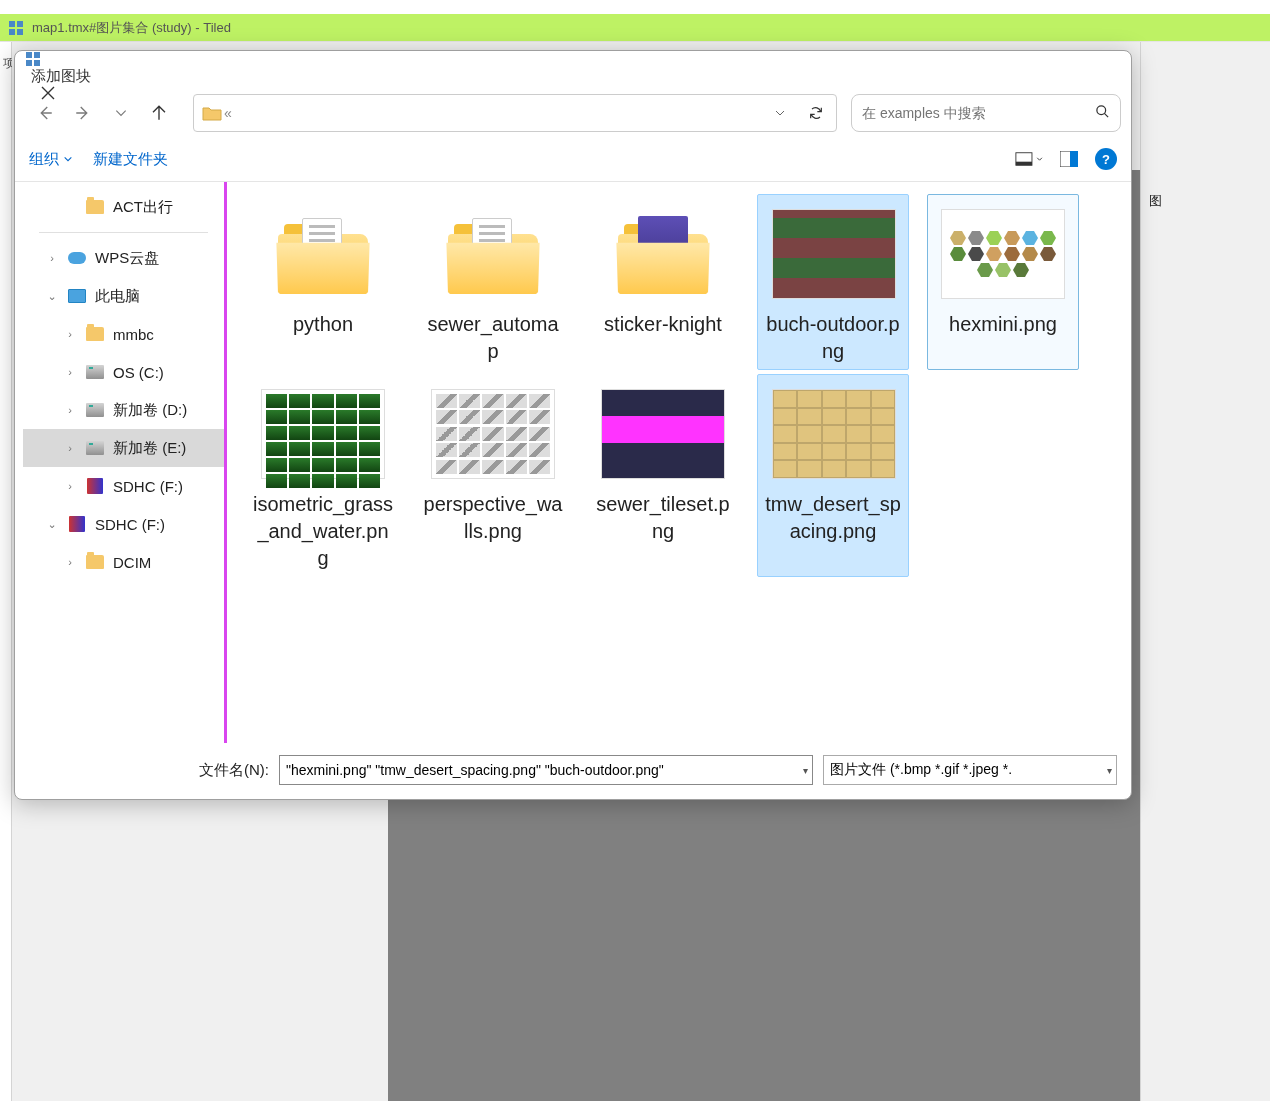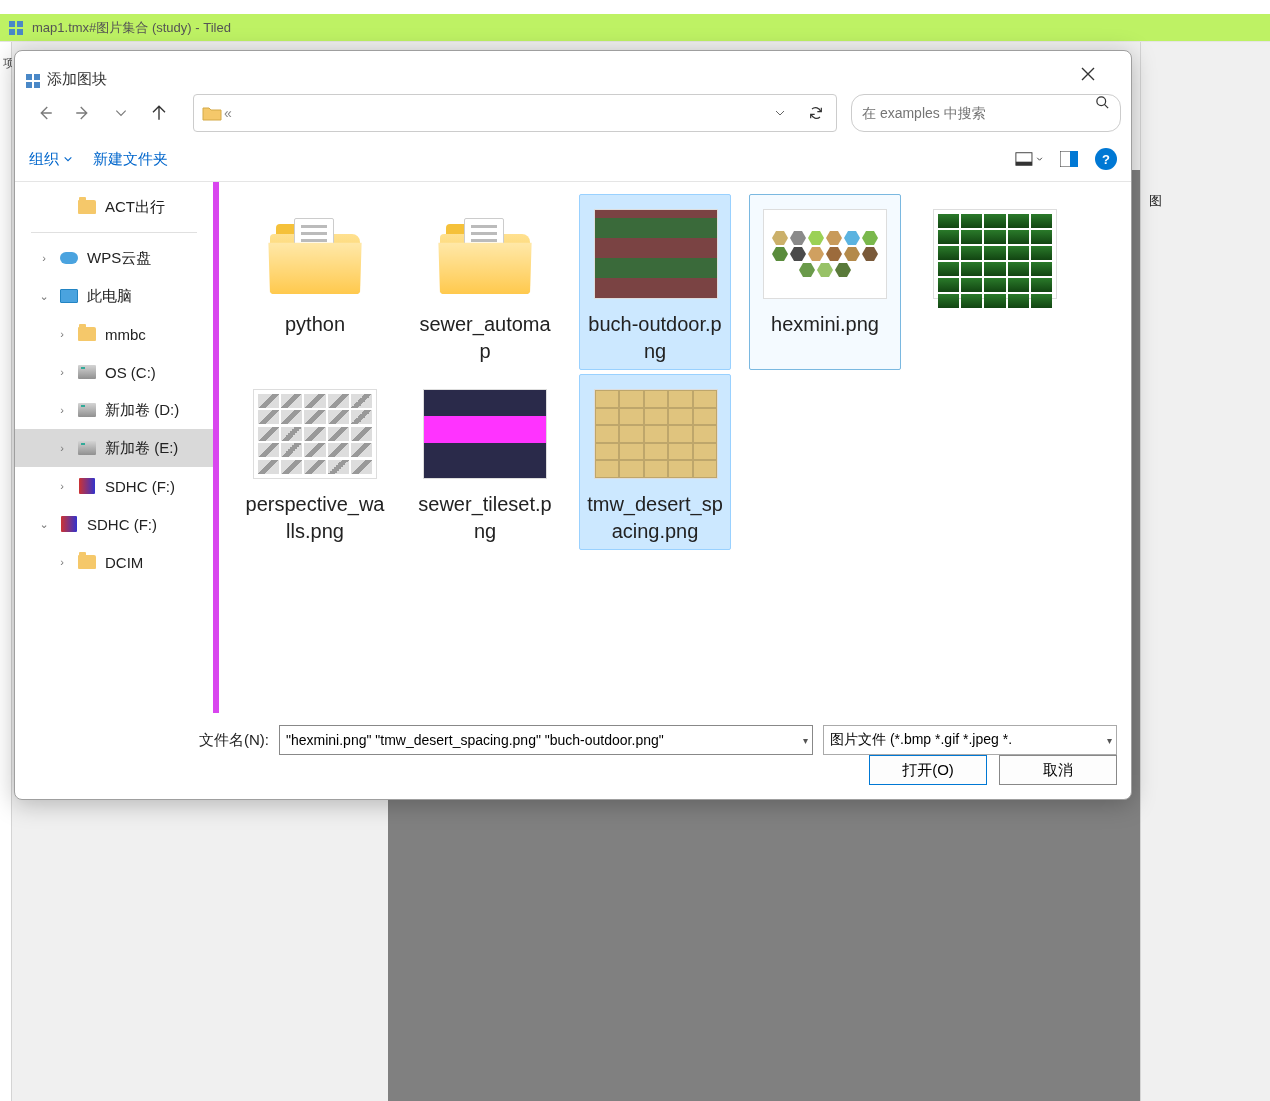--- a/index.html
+++ b/index.html
@@ -12,46 +12,46 @@
 .app-title { color: #555; font-size: 13px; }
 .app-body-left { position: absolute; top: 28px; left: 0; width: 12px; bottom: 0; background: #fff; border-right: 1px solid #d4d4d4; }
 .app-vert-text { writing-mode: vertical-rl; font-size: 12px; padding-top: 6px; color: #555; }
 .app-canvas { position: absolute; top: 156px; left: 388px; right: 130px; bottom: 0; background: #808080; }
 .app-right-panel { position: absolute; top: 28px; right: 0; width: 130px; bottom: 0; background: #f0f0f0; border-left: 1px solid #d4d4d4; }
 .app-right-label { position: absolute; top: 150px; left: 8px; font-size: 13px; color: #222; }
 .app-toolbar-area { position: absolute; top: 28px; left: 12px; right: 130px; height: 128px; background: #f0f0f0; }
 
 
 .dialog { position: absolute; top: 50px; left: 14px; width: 1118px; height: 750px; background: #fff; border: 1px solid #9f9f9f; box-shadow: 0 4px 24px rgba(0,0,0,0.25); border-radius: 8px; display: flex; flex-direction: column; }
-.dialog-titlebar { height: 38px; display: flex; align-items: flex-end; padding: 0 20px 0 10px; }
+.dialog-titlebar { height: 38px; display: flex; align-items: flex-start; padding: 0 4px 0 10px; flex-direction: column; }
 .dialog-title { font-size: 15px; color: #333; margin-left: 6px; flex: 1; }
 .dialog-close { width: 46px; height: 30px; display: flex; align-items: center; justify-content: center; cursor: pointer; border-radius: 4px; }
 
 .nav-row { height: 48px; display: flex; align-items: center; padding: 0 10px; gap: 6px; }
 .nav-arrows { display: flex; align-items: center; gap: 6px; padding: 0 4px; }
 .nav-btn { width: 32px; height: 32px; display: flex; align-items: center; justify-content: center; color: #7a7a7a; border-radius: 4px; }
 .nav-btn.enabled { color: #333; }
 .breadcrumb-box { flex: 1; height: 38px; border: 1px solid #ccc; border-radius: 4px; background: #fff; display: flex; align-items: center; padding: 0 4px 0 8px; gap: 2px; margin-left: 8px; }
 .folder-small { width: 20px; height: 16px; display: inline-block; }
 .bc-sep { color: #999; font-size: 11px; padding: 0 6px; }
 .bc-item { padding: 4px 4px; color: #222; font-size: 14px; }
 .bc-chevrons { color: #888; }
 .bc-right { margin-left: auto; display: flex; align-items: center; gap: 4px; }
-.search-box { width: 270px; height: 38px; border: 1px solid #ccc; border-radius: 13px; display: flex; padding: 0 10px; margin-left: 8px; }
+.search-box { width: 270px; height: 38px; border: 1px solid #ccc; border-radius: 8px; display: flex; align-items: center; padding: 0 10px; margin-left: 8px; }
 .search-input { border: none; outline: none; flex: 1; font-size: 14px; color: #888; background: transparent; }
 .search-icon { color: #555; }
 
 .toolbar-row { height: 44px; display: flex; align-items: center; padding: 0 14px; border-bottom: 0; gap: 20px; }
 .link-btn { color: #0066cc; font-size: 15px; display: flex; align-items: center; gap: 4px; }
 .toolbar-right { margin-left: auto; display: flex; align-items: center; gap: 12px; }
 .icon-btn { width: 28px; height: 28px; display: flex; align-items: center; justify-content: center; color: #333; }
 .help-circle { width: 22px; height: 22px; border-radius: 50%; background: #0078d4; color: #fff; display: flex; align-items: center; justify-content: center; font-size: 13px; font-weight: bold; }
 
 .main-area { flex: 1; display: flex; border-top: 1px solid #e5e5e5; overflow: hidden; }
-.sidebar { width: 204px; border-right: 6px solid #d946ef; overflow-y: auto; background: #fff; padding-top: 6px; }
+.sidebar { width: 204px; border-right: 3px solid #d946ef; overflow-y: auto; background: #fff; padding-top: 6px; margin-left: 8px; }
 .tree-item { display: flex; align-items: center; height: 38px; padding-left: 22px; gap: 8px; font-size: 15px; color: #222; cursor: pointer; }
 .tree-item.child { padding-left: 40px; }
 .tree-item.selected { background: #d9d9d9; }
 .tree-caret { width: 14px; font-size: 11px; color: #777; text-align: center; }
 .tree-icon { width: 20px; height: 18px; display: flex; align-items: center; justify-content: center; }
 .tree-sep { height: 1px; background: #e0e0e0; margin: 6px 16px; }
 
 .file-grid-wrap { flex: 1; overflow-y: auto; padding: 8px; position: relative; }
 .file-grid { display: flex; flex-wrap: wrap; gap: 4px 18px; padding: 4px 12px; }
 .file-item { width: 152px; display: flex; flex-direction: column; align-items: center; padding: 4px; border: 1px solid transparent; border-radius: 2px; cursor: pointer; }
@@ -317,20 +317,31 @@
           <div class="file-item">
             <div class="file-thumb">
               <div class="folder-glyph">
                 <div class="folder-tab"></div>
                 <div class="folder-back"></div>
                 <div class="folder-doc"></div>
                 <div class="folder-front"></div>
               </div>
             </div>
             <div class="file-label">sewer_automap</div>
+          </div>
+          <div class="file-item">
+            <div class="file-thumb">
+              <div class="folder-glyph">
+                <div class="folder-tab"></div>
+                <div class="folder-back"></div>
+                <div style="position:absolute;top:2px;left:20px;width:50px;height:34px;background:linear-gradient(180deg,#5d4fb6,#4a3e97);border-radius:2px"></div>
+                <div class="folder-front"></div>
+              </div>
+            </div>
+            <div class="file-label">sticker-knight</div>
           </div>
           <div class="file-item selected">
             <div class="file-thumb">
               <div class="thumb-img thumb-buch"></div>
             </div>
             <div class="file-label">buch-outdoor.png</div>
           </div>
           <div class="file-item focused">
             <div class="file-thumb">
               <div class="thumb-img thumb-hex">
@@ -381,20 +392,21 @@
                 <div class="grass-tile"></div>
                 <div class="grass-tile"></div>
                 <div class="grass-tile"></div>
                 <div class="grass-tile"></div>
                 <div class="grass-tile"></div>
                 <div class="grass-tile"></div>
                 <div class="grass-tile"></div>
                 <div class="grass-tile"></div>
               </div>
             </div>
+            <div class="file-label">isometric_grass_and_water.png</div>
           </div>
           <div class="file-item">
             <div class="file-thumb">
               <div class="thumb-img thumb-persp">
                 <div class="persp-tile"></div>
                 <div class="persp-tile"></div>
                 <div class="persp-tile"></div>
                 <div class="persp-tile"></div>
                 <div class="persp-tile"></div>
                 <div class="persp-tile"></div>
@@ -468,22 +480,14 @@
       <span class="filename-label">文件名(N):</span>
       <div class="filename-input-wrap">
         <input class="filename-input" value="&quot;hexmini.png&quot; &quot;tmw_desert_spacing.png&quot; &quot;buch-outdoor.png&quot;" style="">
         <span class="filename-dd">▾</span>
       </div>
       <div class="filetype-wrap">
         <span>图片文件 (*.bmp *.gif *.jpeg *.</span>
         <span class="filename-dd">▾</span>
       </div>
     </div>
-    <div class="buttons-row">
-      <div class="dlg-btn primary">
-          <span>打开(O)</span>
-        </div>
-      <div class="dlg-btn">
-          <span>取消</span>
-        </div>
-    </div>
   </div>
 </div>
 
 </body></html>

